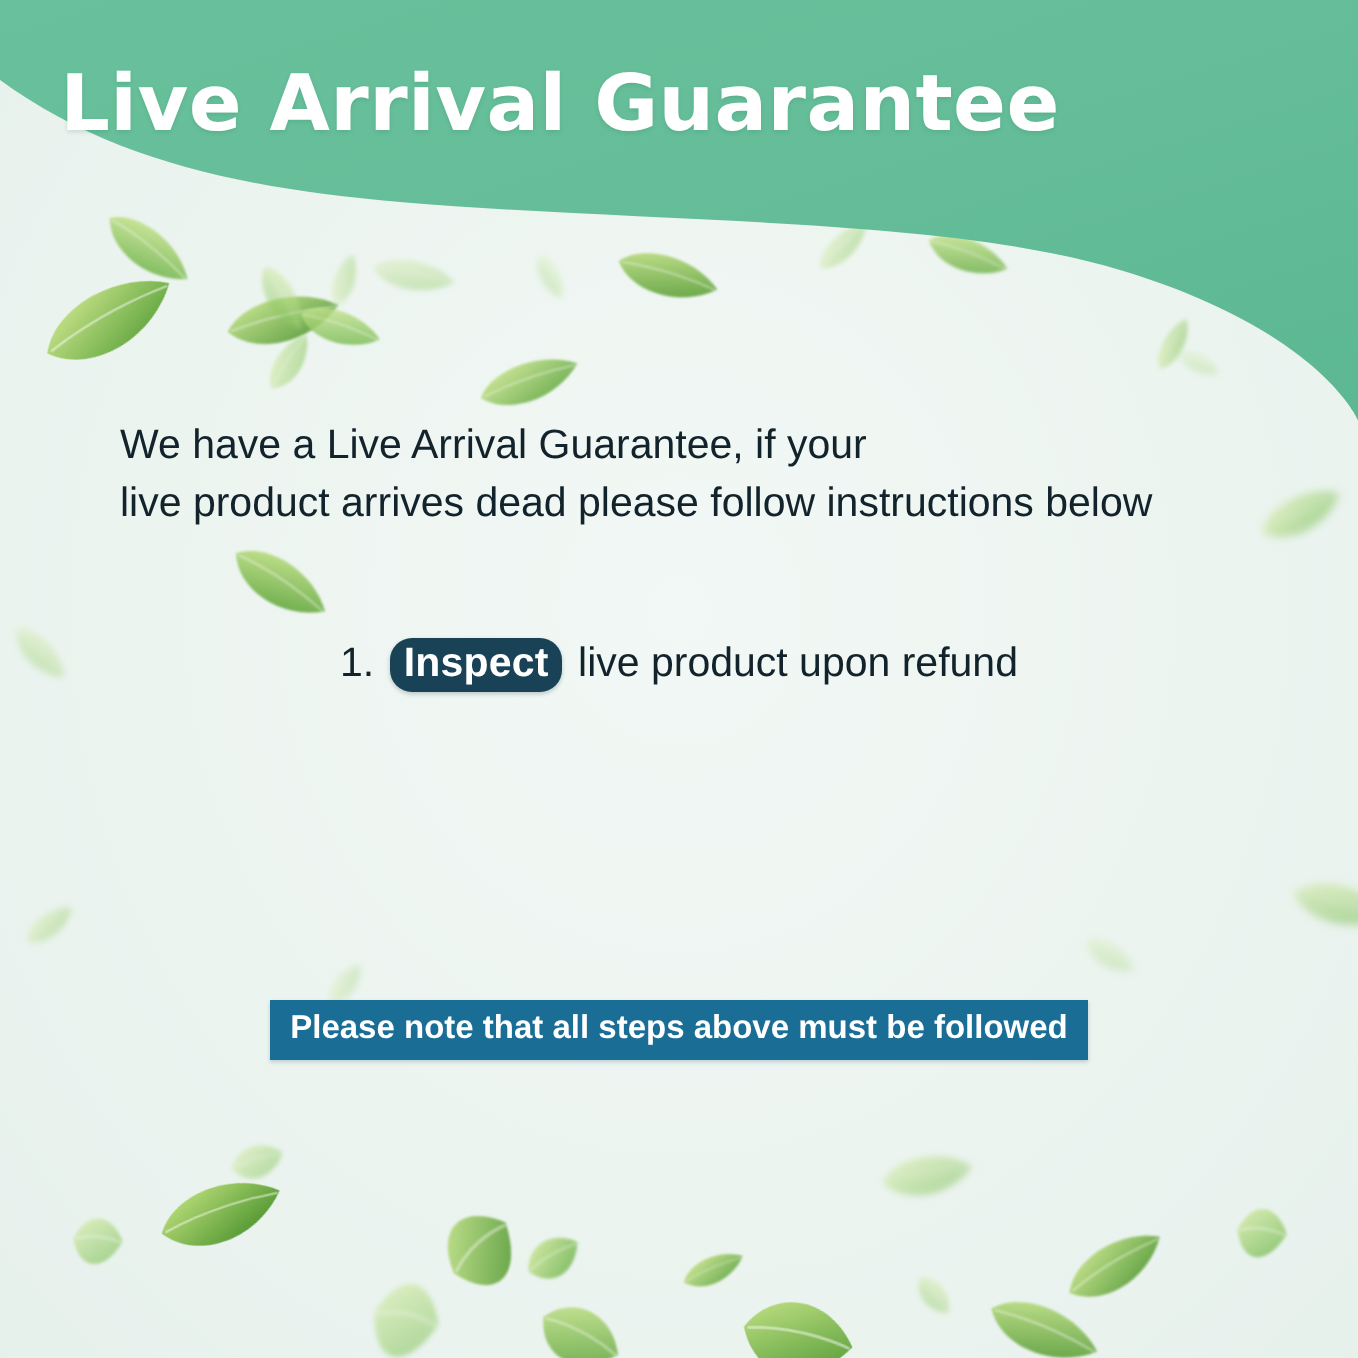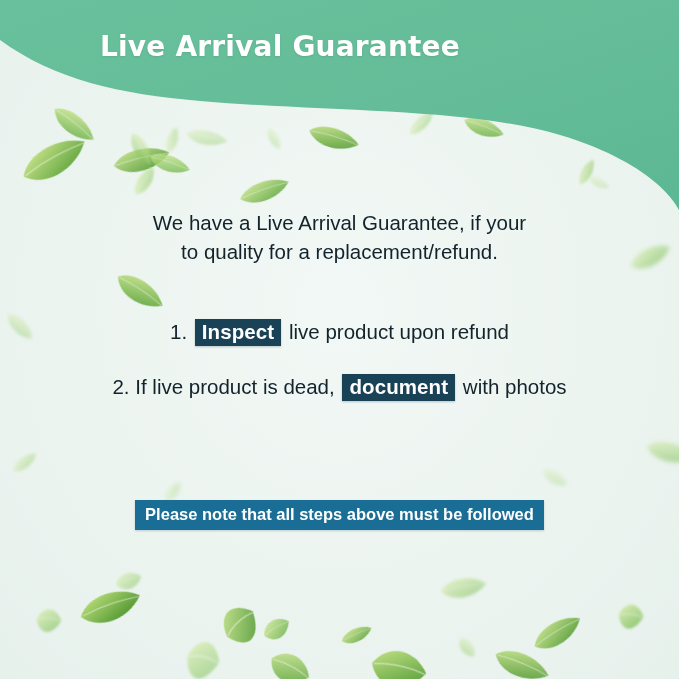--- a/index.html
+++ b/index.html
@@ -43,21 +43,21 @@
     pointer-events: none;
   }
 
   #banner-title {
     position: absolute;
     top: 30px;
     left: 0;
     width: 560px;
     text-align: center;
     color: #ffffff;
-    font-size: 28px;
+    font-size: 39px;
     font-weight: bold;
     letter-spacing: 0.2px;
     font-family: "DejaVu Sans", sans-serif;
     text-shadow: 0 1px 2px rgba(40,110,85,0.18);
     white-space: nowrap;
   }
 
   
   #content {
     position: absolute;
@@ -65,21 +65,20 @@
     left: 0;
     width: 679px;
     height: 679px;
   }
 
   #intro {
     position: absolute;
     top: 208px;
     left: 60px;
     width: 559px;
-    text-align: center;
     color: #13232c;
     font-size: 20.5px;
     line-height: 29px;
     font-family: "Liberation Sans", sans-serif;
     font-weight: 400;
   }
   #intro .intro-line {
     display: block;
     white-space: nowrap;
   }
@@ -105,20 +104,21 @@
   .hl {
     display: inline-block;
     background: #1a4257;
     color: #ffffff;
     font-weight: bold;
     padding: 2px 7px 3px 7px;
     margin: 0 2px;
     line-height: 22px;
     letter-spacing: 0.1px;
     box-shadow: 0 1px 2px rgba(20,50,65,0.25);
+    border-radius: 11px;
   }
 
   #notes {
     position: absolute;
     top: 500px;
     left: 0;
     width: 679px;
     text-align: center;
   }
   .note-bar {
@@ -514,37 +514,31 @@
              C470,108 330,112 200,101
              C120,94 55,80 0,40 Z" fill="url(#bannerGrad)"></path>
   </svg>
 
   <div id="banner-title">Live Arrival Guarantee</div>
 
   <div id="content">
 
     <div id="intro">
       <span class="intro-line">We have a Live Arrival Guarantee, if your</span>
-      <span class="intro-line">to quality for a replacement/refund.</span>
+      <span class="intro-line">live product arrives dead please follow instructions below</span>
     </div>
 
     <div id="steps">
 
       <div class="step">
         <span class="num">1.</span>
         <span class="hl">Inspect</span>
         <span>live product upon refund</span>
       </div>
 
-      <div class="step">
-        <span class="num">2.</span>
-        <span>If live product is dead,</span>
-        <span class="hl">document</span>
-        <span>with photos</span>
-      </div>
 
 
     </div>
 
     <div id="notes">
       <div class="note-row">
         <span class="note-bar">Please note that all steps above must be followed</span>
       </div>
     </div>
 

